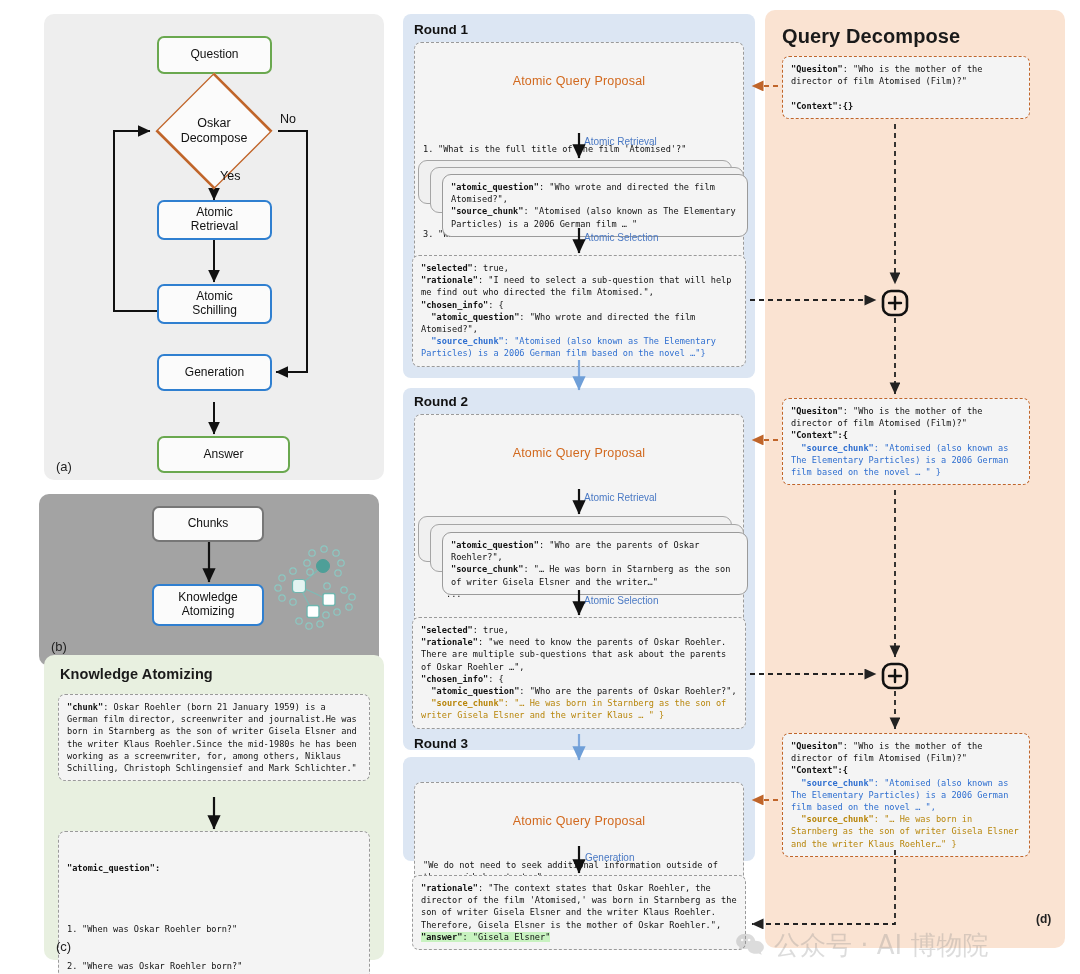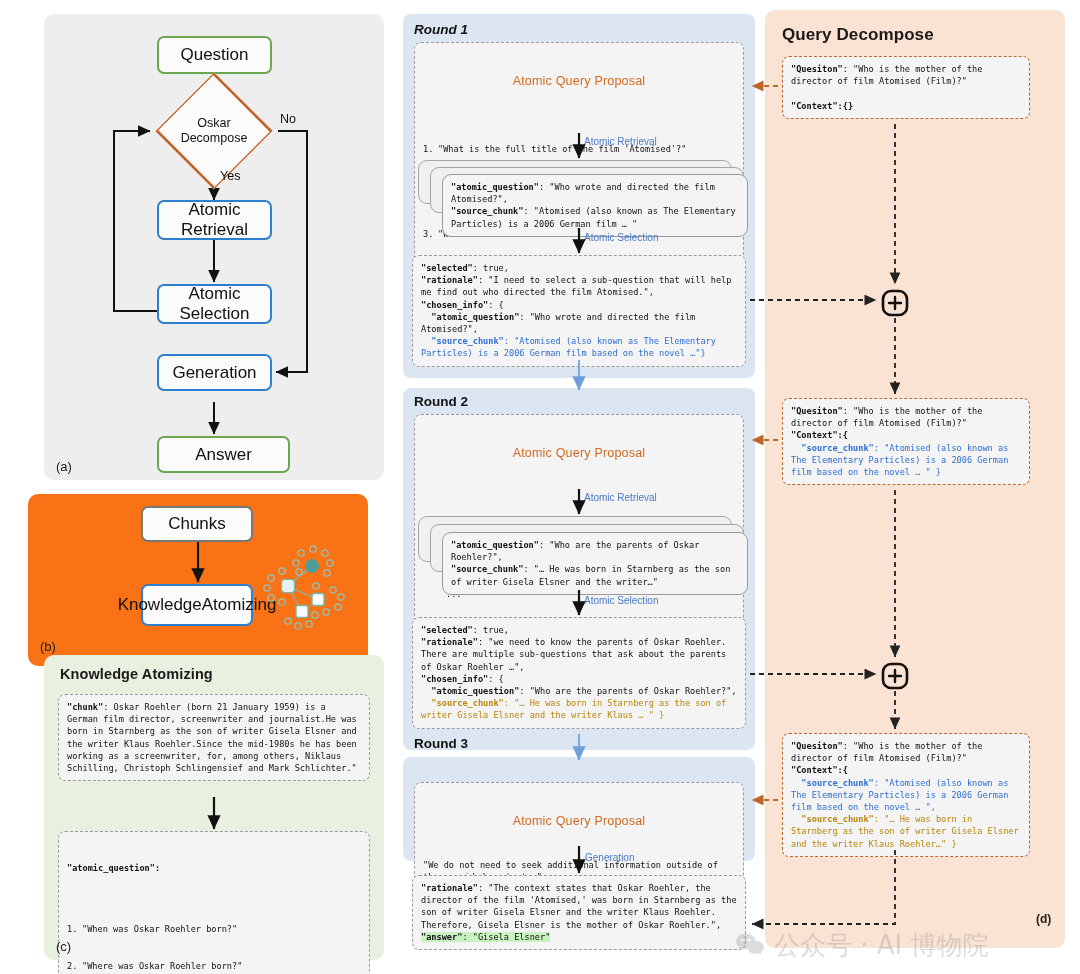--- a/index.html
+++ b/index.html
@@ -7,40 +7,40 @@
     width: 1080px; height: 974px;
     background: #ffffff;
     font-family: "Liberation Sans", sans-serif;
     overflow: hidden;
   }
   .stage { position: relative; width: 1080px; height: 974px; }
 
   
   .panel { position: absolute; border-radius: 10px; }
   .panel-a { left: 44px;  top: 14px;  width: 340px; height: 466px; background: #eeeeee; }
-  .panel-b { left: 28px;  top: 494px; width: 340px; height: 172px; background: #f97316; }
+  .panel-b { left: 39px;  top: 494px; width: 340px; height: 172px; background: #a3a3a3; }
   .panel-c { left: 44px;  top: 655px; width: 340px; height: 305px; background: #e8f0e0; }
   .panel-mid { left: 403px; top: 14px; width: 352px; height: 364px; background: #dce6f3; border-radius: 8px; }
   .panel-mid2 { left: 403px; top: 388px; width: 352px; height: 362px; background: #dce6f3; border-radius: 8px; }
   .panel-mid3 { left: 403px; top: 757px; width: 352px; height: 104px; background: #dce6f3; border-radius: 8px; }
   .panel-d { left: 765px; top: 10px; width: 300px; height: 938px; background: #fae3d2; border-radius: 10px; }
 
   .panel-title {
-    position: absolute; font-size: 17px; font-weight: 700; color: #1a1a1a;
+    position: absolute; font-size: 20px; font-weight: 700; color: #1a1a1a;
     letter-spacing: .1px;
   }
   .panel-tag {
     position: absolute; font-size: 13px; color: #222; font-weight: 400;
   }
 
   
   .fbox {
     position: absolute; border-radius: 7px; background: #fbfbfb;
     display: flex; align-items: center; justify-content: center;
-    text-align: center; font-size: 17px; color: #111; line-height: 1.15;
+    text-align: center; font-size: 12px; color: #111; line-height: 1.15;
     border: 2px solid #888;
   }
   .fbox.green { border-color: #6aa84f; }
   .fbox.blue  { border-color: #2f7fd0; }
   .fbox.gray  { border-color: #777; }
 
   .diamond {
     position: absolute; width: 118px; height: 62px;
   }
   .diamond .shape {
@@ -148,42 +148,42 @@
     <div class="edge-label" style="left:236px; top:98px;">No</div>
     <div class="edge-label" style="left:176px; top:155px;">Yes</div>
 
     <div class="fbox blue" style="left:113px; top:186px; width:115px; height:40px; flex-direction:column;">
       <span>Atomic</span>
       <span>Retrieval</span>
     </div>
 
     <div class="fbox blue" style="left:113px; top:270px; width:115px; height:40px; flex-direction:column;">
       <span>Atomic</span>
-      <span>Selection</span>
+      <span>Schilling</span>
     </div>
 
     <div class="fbox blue" style="left:113px; top:340px; width:115px; height:37px;">
       <span>Generation</span>
     </div>
 
     <div class="fbox green" style="left:113px; top:422px; width:133px; height:37px;">
       <span>Answer</span>
     </div>
 
     <div class="panel-tag" style="left:12px; bottom:6px;">(a)</div>
   </div>
 
   <div class="panel panel-b">
     <svg class="wires">
       <path d="M170,48 L170,88" stroke="#111" stroke-width="2.2" fill="none" marker-end="url(#ar)"></path>
     </svg>
     <div class="fbox gray" style="left:113px; top:12px; width:112px; height:36px;">
       <span>Chunks</span>
     </div>
-    <div class="fbox blue" style="left:113px; top:90px; width:112px; height:42px; flex-direction:row;">
+    <div class="fbox blue" style="left:113px; top:90px; width:112px; height:42px; flex-direction:column;">
       <span>Knowledge</span>
       <span>Atomizing</span>
     </div>
 
     <svg style="position:absolute; left:232px; top:48px; width:100px; height:92px;" viewBox="0 0 100 92">
       <g stroke="#7cbcb6" stroke-width="1.1" fill="none">
         <line x1="28" y1="44" x2="52" y2="24"></line>
         <line x1="28" y1="44" x2="58" y2="58"></line>
         <line x1="28" y1="44" x2="42" y2="70"></line>
       </g>
@@ -236,21 +236,21 @@
         
         
         
       </ul>
     </div>
 
     <div class="panel-tag" style="left:12px; bottom:6px;">(c)</div>
   </div>
 
   <div class="panel panel-mid"></div>
-  <div class="round-label" style="left:414px; top:22px;font-style:italic;">Round 1</div>
+  <div class="round-label" style="left:414px; top:22px;">Round 1</div>
 
   <div class="code dashed" style="left:414px; top:42px; width:330px;">
     <div class="prop-head">Atomic Query Proposal</div>
     <ul class="ol">
       <li><span class="num">1.</span><span>"What is the full title of the film 'Atomised'?"</span></li>
       <li><span class="num">2.</span><span>"Are there any alternate titles or translations for the film 'Atomised'?"</span></li>
       <li><span class="num">3.</span><span>"Who directed the film 'Atomised'?"</span></li>
       <li><span class="num"></span><span style="padding-left:8px">...</span></li>
     </ul>
   </div>

